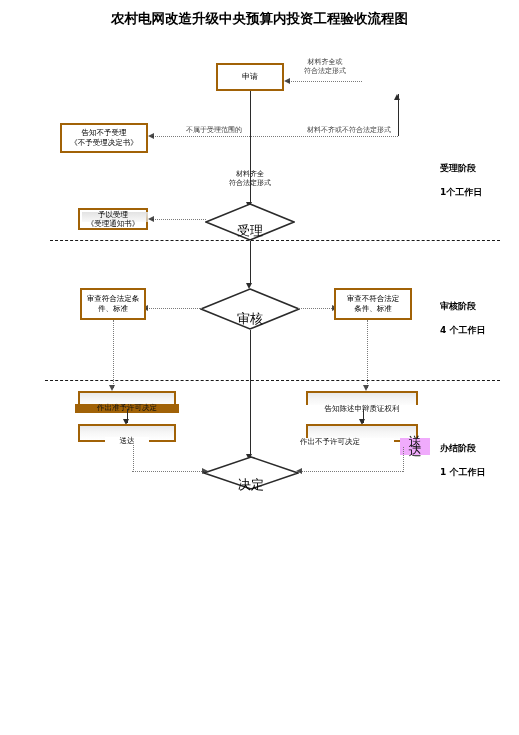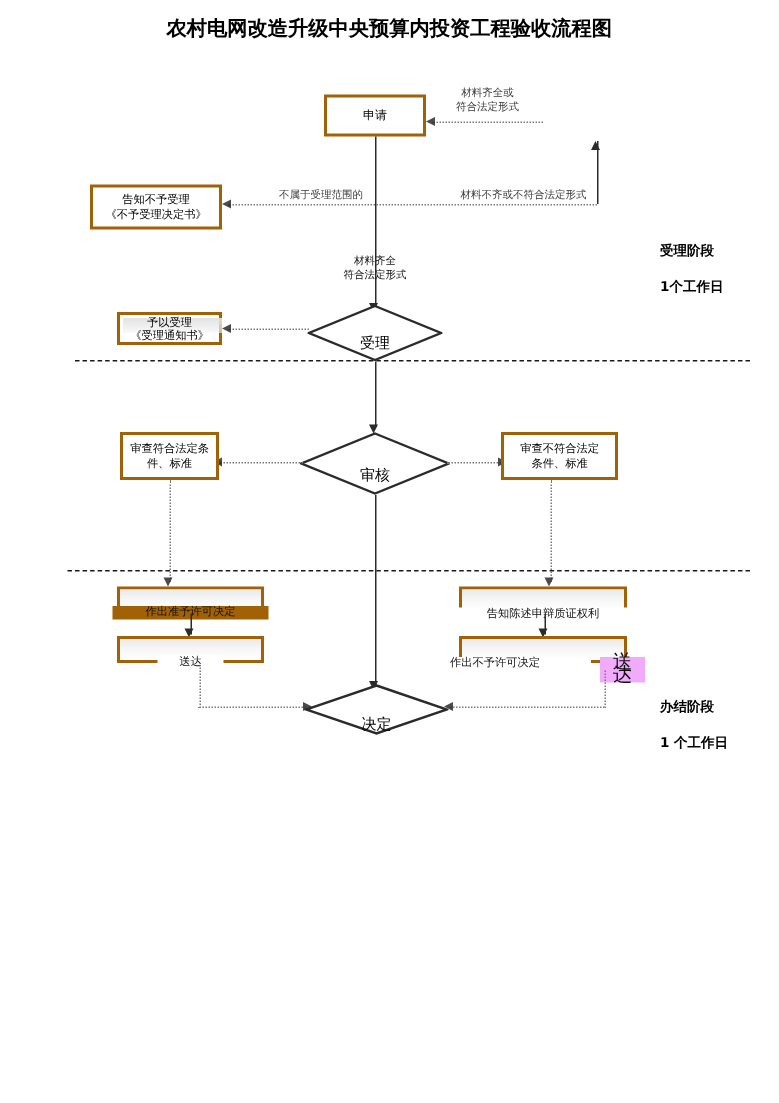--- a/index.html
+++ b/index.html
@@ -59,21 +59,21 @@
   
   .diamond {
     position: absolute;
   }
   .diamond svg { display: block; }
   .diamond .dlabel {
     position: absolute;
     left: 0;
     width: 100%;
     text-align: center;
-    font-size: 10px;
+    font-size: 13px;
     color: #000;
     pointer-events: none;
   }
   
   .lab {
     position: absolute;
     font-size: 7px;
     line-height: 8.5px;
     color: #3a3a3a;
     text-align: center;
@@ -119,21 +119,25 @@
 
   <div class="title">农村电网改造升级中央预算内投资工程验收流程图</div>
 
   <div class="ln h-dash-sep" style="left:50px; top:240px; width:450px;"></div>
   <div class="ln h-dash-sep" style="left:45px; top:380px; width:455px;"></div>
 
   <div class="stage" style="left:440px; top:150px;">
     <span>受理阶段</span><br>
     <span>1个工作日</span>
   </div>
-  <div class="stage" style="left:440px; top:454px;">
+  <div class="stage" style="left:440px; top:288px;">
+    <span>审核阶段</span><br>
+    <span>4 个工作日</span>
+  </div>
+  <div class="stage" style="left:440px; top:430px;">
     <span>办结阶段</span><br>
     <span>1 个工作日</span>
   </div>
 
   <div class="box thick" style="left:216px; top:63px; width:68px; height:28px;">
     <span>申请</span>
   </div>
 
 
   <div class="ln h-dot" style="left:288px; top:81px; width:74px;"></div>

